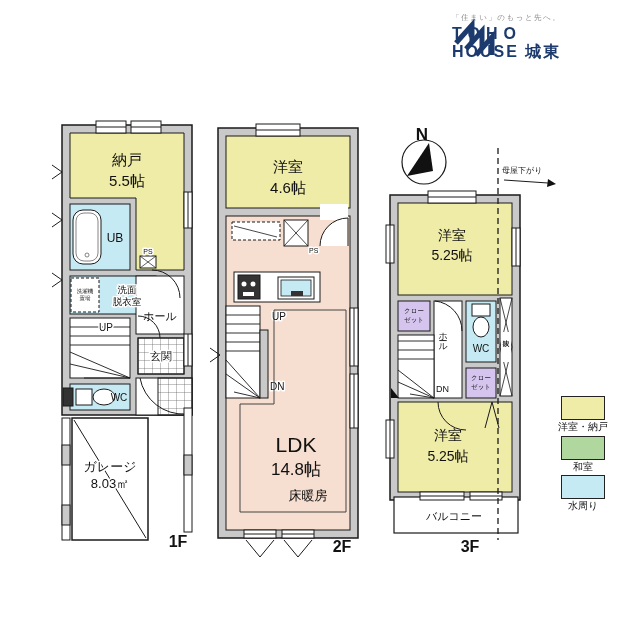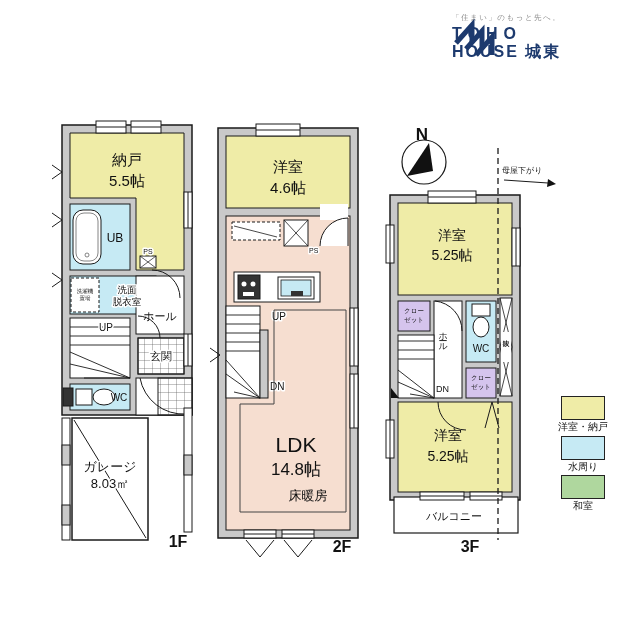--- a/index.html
+++ b/index.html
@@ -260,22 +260,22 @@
     <text class="tc" x="454" y="520" font-size="11">バルコニー</text>
     <text class="tc" x="470" y="552" font-size="16" font-weight="bold">3F</text>
   </svg>
 
   <div class="legend">
     <div class="lg-item">
       <span class="lg-box" style="background: rgb(239, 236, 167);"></span>
       <span class="lg-label">洋室・納戸</span>
     </div>
     <div class="lg-item">
+      <span class="lg-box" style="background: rgb(175, 215, 158);"></span>
+      <span class="lg-label">和室</span>
+    </div>
+    <div class="lg-item">
       <span class="lg-box" style="background: rgb(198, 234, 244);"></span>
       <span class="lg-label">水周り</span>
     </div>
-    <div class="lg-item">
-      <span class="lg-box" style="background: rgb(175, 215, 158);"></span>
-      <span class="lg-label">和室</span>
-    </div>
   </div>
 
 </div>
 
 </body></html>

